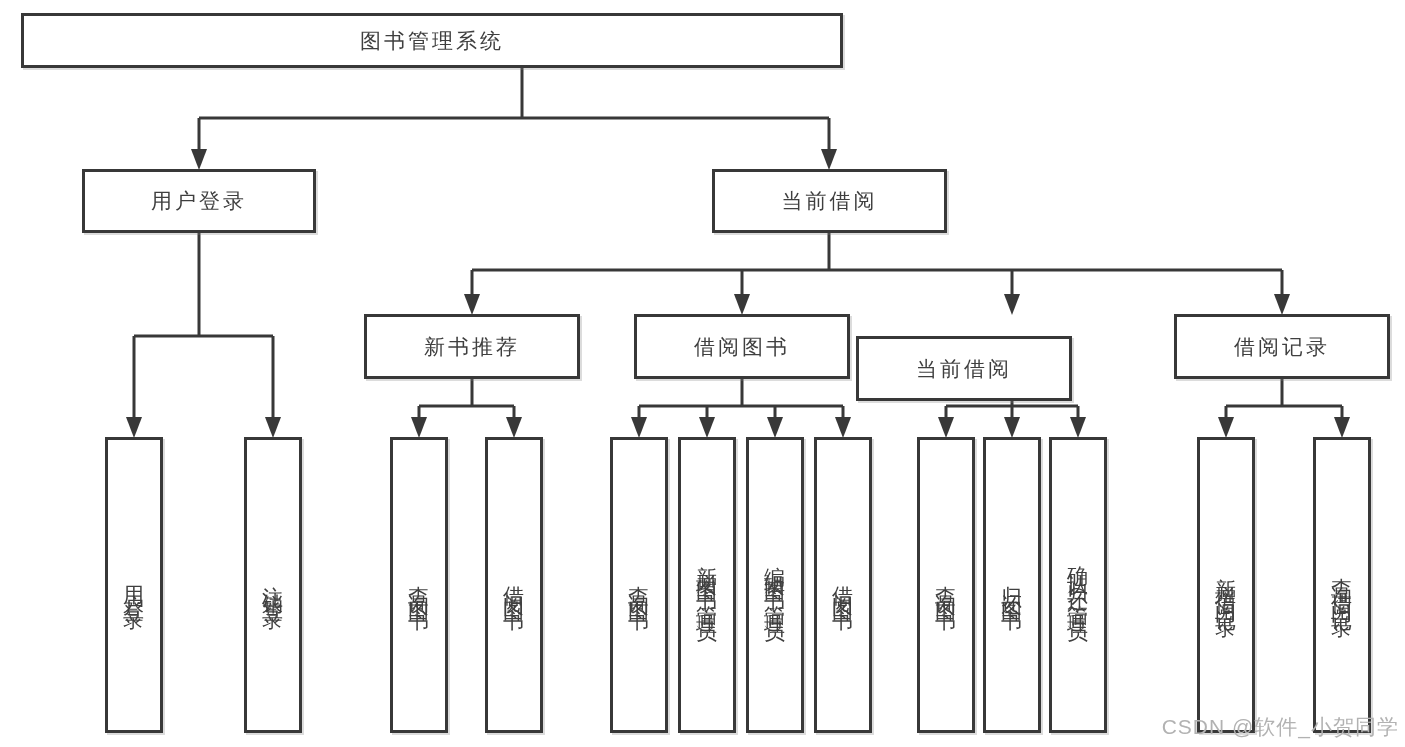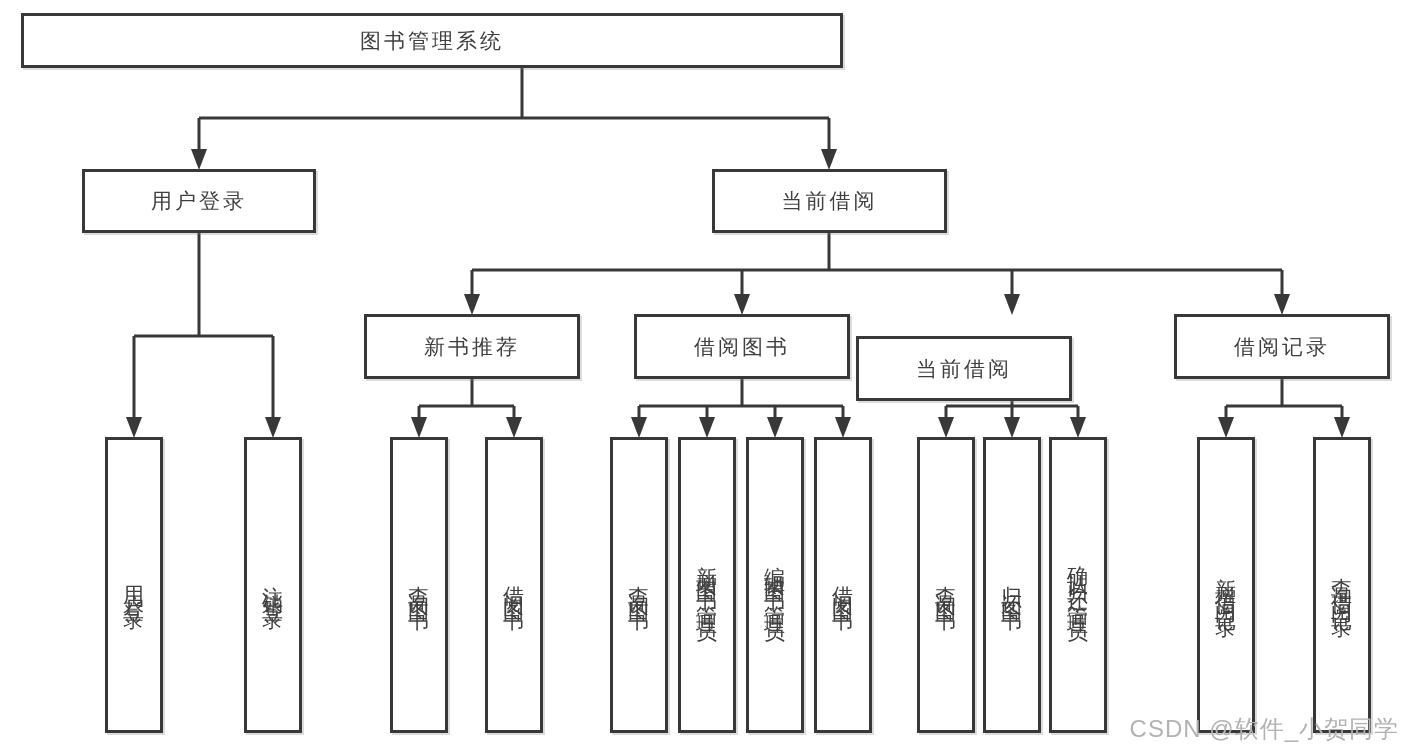--- a/index.html
+++ b/index.html
@@ -46,21 +46,21 @@
   }
   .vnode {
     writing-mode: vertical-rl;
     letter-spacing: 8px;
     line-height: 1;
   }
   .watermark {
     position: absolute;
     right: 6px;
     top: 713px;
-    font-size: 24px;
+    font-size: 21px;
     color: var(--watermark, #b0b0b0);
     letter-spacing: 1px;
     white-space: nowrap;
   }
 </style>
 </head>
 <body>
 
 <div class="stage">
 

